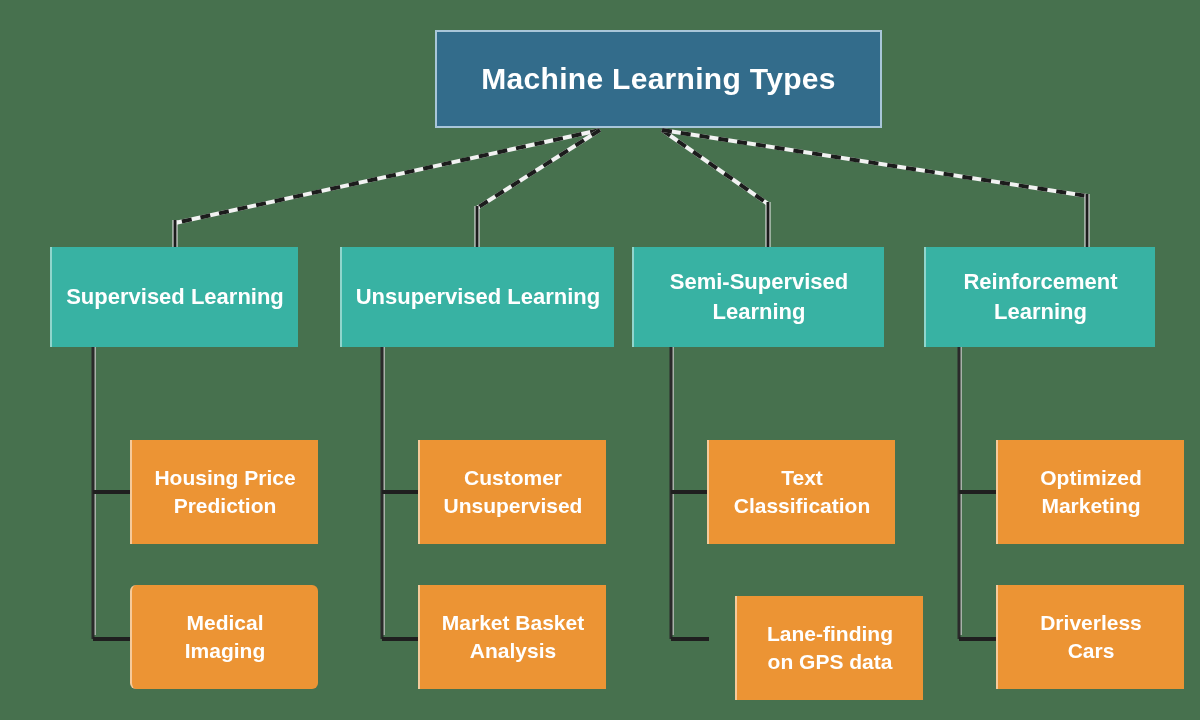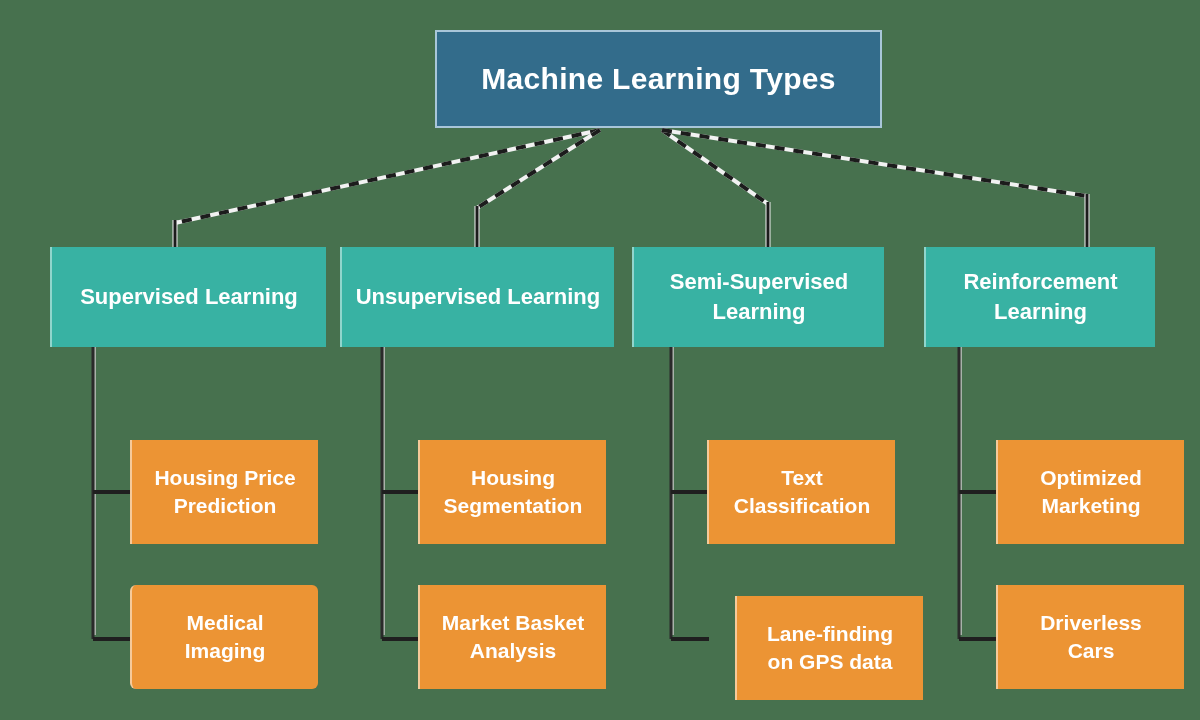--- a/index.html
+++ b/index.html
@@ -22,21 +22,21 @@
     border:2px solid var(--title-border,#A9C6D9);
     font-size:30px;font-weight:bold;letter-spacing:.3px;
   }
   .cat-node{
     top:247px;height:100px;
     background:var(--category-box,#38B2A3);
     border-left:2px solid rgba(255,255,255,.45);
     font-size:22px;font-weight:bold;line-height:1.35;
     padding:0 10px;
   }
-  #cat0{left:50px;width:276px;}
+  #cat0{left:50px;width:248px;}
   #cat1{left:340px;width:274px;}
   #cat2{left:632px;width:252px;}
   #cat3{left:924px;width:231px;}
 
   .ex-node{
     width:188px;height:104px;
     background:var(--example-box,#EC9434);
     border-left:2px solid rgba(255,255,255,.5);
     font-size:21px;font-weight:bold;line-height:1.35;
     padding:0 16px;
@@ -134,21 +134,21 @@
     <span>Reinforcement Learning</span>
   </div>
 
   <div class="node ex-node" id="ex00">
     <span>Housing Price Prediction</span>
   </div>
   <div class="node ex-node" id="ex01">
     <span>Medical Imaging</span>
   </div>
   <div class="node ex-node" id="ex10">
-    <span>Housing Segmentation</span>
+    <span>Customer Unsupervised</span>
   </div>
   <div class="node ex-node" id="ex11">
     <span>Market Basket Analysis</span>
   </div>
   <div class="node ex-node" id="ex20">
     <span>Text Classification</span>
   </div>
   <div class="node ex-node" id="ex21">
     <span>Lane-finding on GPS data</span>
   </div>

